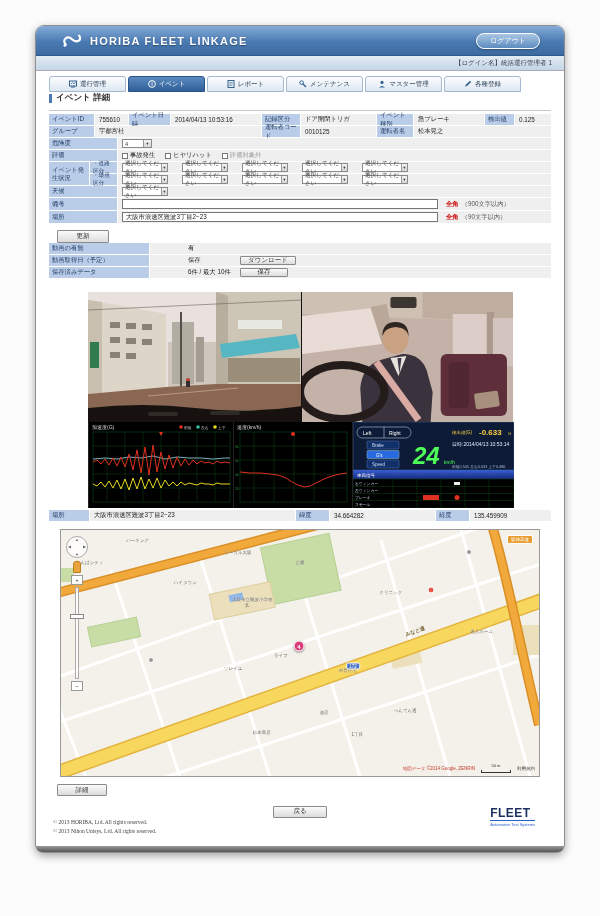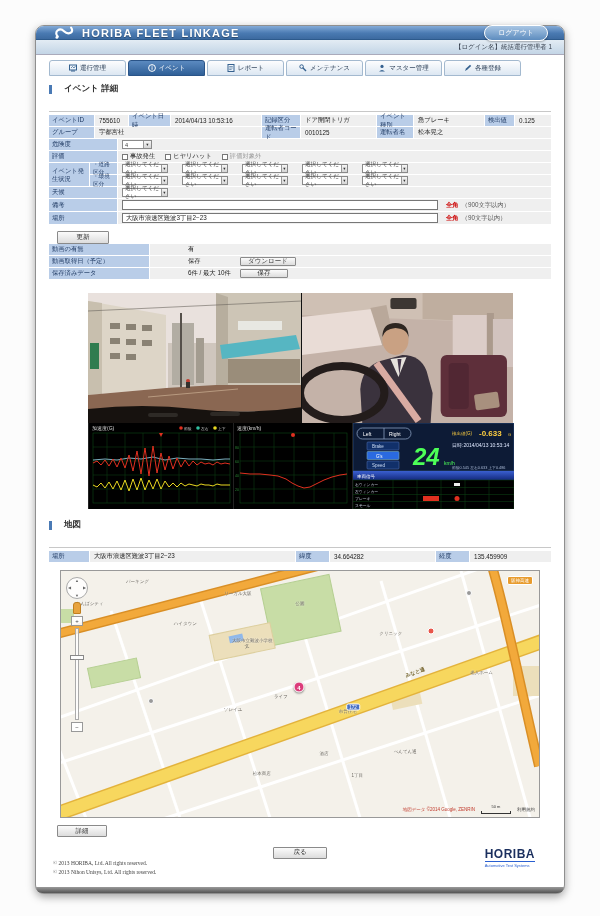--- a/index.html
+++ b/index.html
@@ -1,28 +1,28 @@
 <!DOCTYPE html>
 <html><head>
 <meta charset="utf-8">
 <style>
   *{box-sizing:border-box;margin:0;padding:0}
   body{margin:0;background:#fff;font-family:"Liberation Sans",sans-serif;-webkit-font-smoothing:antialiased}
   .page{width:600px;height:916px;position:relative;background:#fcfcfc;overflow:hidden}
   .win{position:absolute;left:35px;top:25px;width:530px;background:#fff;border:1px solid #8f8f8f;border-radius:9px;box-shadow:0 3px 9px rgba(0,0,0,.35)}
-  .win-header{height:14px;border-radius:8px 8px 0 0;background:linear-gradient(#84abd8,#4a7ab2 55%,#3c6aa0);display:flex;align-items:center;padding:0 16px;border-bottom:1px solid #2d5a8c}
+  .win-header{height:30px;border-radius:8px 8px 0 0;background:linear-gradient(#84abd8,#4a7ab2 55%,#3c6aa0);display:flex;align-items:center;padding:0 24px;border-bottom:1px solid #2d5a8c}
   .brand{color:#fff;font-weight:bold;font-size:11px;letter-spacing:1.2px;margin-left:6px;text-shadow:0 1px 1px rgba(0,0,0,.35)}
   .logout{margin-left:auto;color:#fff;font-size:7px;border:1px solid #fff;border-radius:9px;padding:2px 13px;background:linear-gradient(#a9c6e4,#5d8cbe);box-shadow:0 1px 2px rgba(0,0,0,.3);cursor:pointer}
   .login-bar{height:15px;background:linear-gradient(#e3ecf4,#c3d5e6);font-size:6.5px;color:#333c4a;display:flex;align-items:center;justify-content:flex-end;padding:0 12px;border-bottom:1px solid #aab}
   .body{background:#fff;padding:3px 13px 4px}
   .tabbar{display:flex;gap:2px;margin-top:2px}
   .tab{width:77px;height:16px;display:flex;align-items:center;justify-content:center;gap:3px;font-size:6.5px;color:#22364f;background:linear-gradient(#fdfdfe,#dce7f2);border:1px solid #a3b9cf;border-radius:3px 3px 0 0;cursor:pointer}
   .tab.active{background:linear-gradient(#5b8ac0,#2f5f97);color:#fff;border-color:#2a5488}
   .tab svg{flex:none}
-  .sec{display:flex;align-items:center;gap:12px;margin:7px 0 3px;border-bottom:1px solid #c8c8c8;padding-bottom:16px}
+  .sec{display:flex;align-items:center;gap:4px;margin:0 0 3px;border-bottom:1px solid #c8c8c8;padding-bottom:6px}
   .sec .bar{width:3px;height:9px;background:#4a7ab5}
   .sec .t{font-size:8.5px;font-weight:bold;color:#333}
   .frow{display:flex;gap:1px;margin-bottom:1px}
   .fl{background:#b9cde8;color:#1f3a63;font-size:6.3px;display:flex;align-items:center;padding:0 3px;height:11px;flex:none}
   .fv{background:#efefef;color:#222;font-size:6.3px;display:flex;align-items:center;padding:0 4px;height:11px;flex:none}
   .fill{flex:1 1 auto}
   .sel{width:46px;height:9px;border:1px solid #8a8a8a;background:#fff;font-size:5.6px;color:#444;display:inline-flex;align-items:center;padding-left:2px;flex:none;cursor:pointer}
   .sel .arr{margin-left:auto;width:8px;height:100%;background:linear-gradient(#f5f5f5,#d5d5d5);border-left:1px solid #999;display:flex;align-items:center;justify-content:center;font-size:4.5px;color:#333}
   .cbw{display:inline-flex;align-items:center;gap:2px;font-size:6.3px;color:#222;margin-right:10px;cursor:pointer}
   .cb{width:6px;height:6px;border:1px solid #777;background:#fff;display:inline-block}
@@ -423,24 +423,20 @@
             <text x="2" y="84" font-size="3.8" fill="#ccd5e5">スモール</text>
             <rect x="70" y="73" width="16" height="5" fill="#e03020"></rect>
             <circle cx="104" cy="75.5" r="2.5" fill="#e03020"></circle>
             <rect x="101" y="60" width="6" height="3" fill="#eee"></rect>
           </svg>
         </div>
       </div>
     </div>
 
     
-    <div class="sec" style="margin-top:10px">
-      <span class="bar"></span>
-      <span class="t">地図</span>
-    </div>
     <div class="frow maprow">
       <span class="fl" style="width:40px">場所</span>
       <span class="fv" style="width:205px">大阪市浪速区難波3丁目2−23</span>
       <span class="fl" style="width:33px">緯度</span>
       <span class="fv" style="width:105px">34.664282</span>
       <span class="fl" style="width:33px">経度</span>
       <span class="fv fill">135.459909</span>
     </div>
 
     <div class="map">
@@ -535,21 +531,21 @@
     </div>
 
     
     <div class="btn detail">詳細</div>
     <div class="backwrap"><span class="btn back">戻る</span></div>
 
     <div class="winfoot">
       <div class="copy">© 2013 HORIBA, Ltd. All rights reserved.</div>
       <div class="copy">© 2013 Nihon Unisys, Ltd. All rights reserved.</div>
       <div class="horiba">
-        <div class="h1">HORIBA</div>
+        <div class="h1">FLEET</div>
         <div class="h2">Automotive Test Systems</div>
       </div>
     </div>
   </div>
 
   <div class="bottom-strip"></div>
 </div>
 </div>
 
 </body></html>

